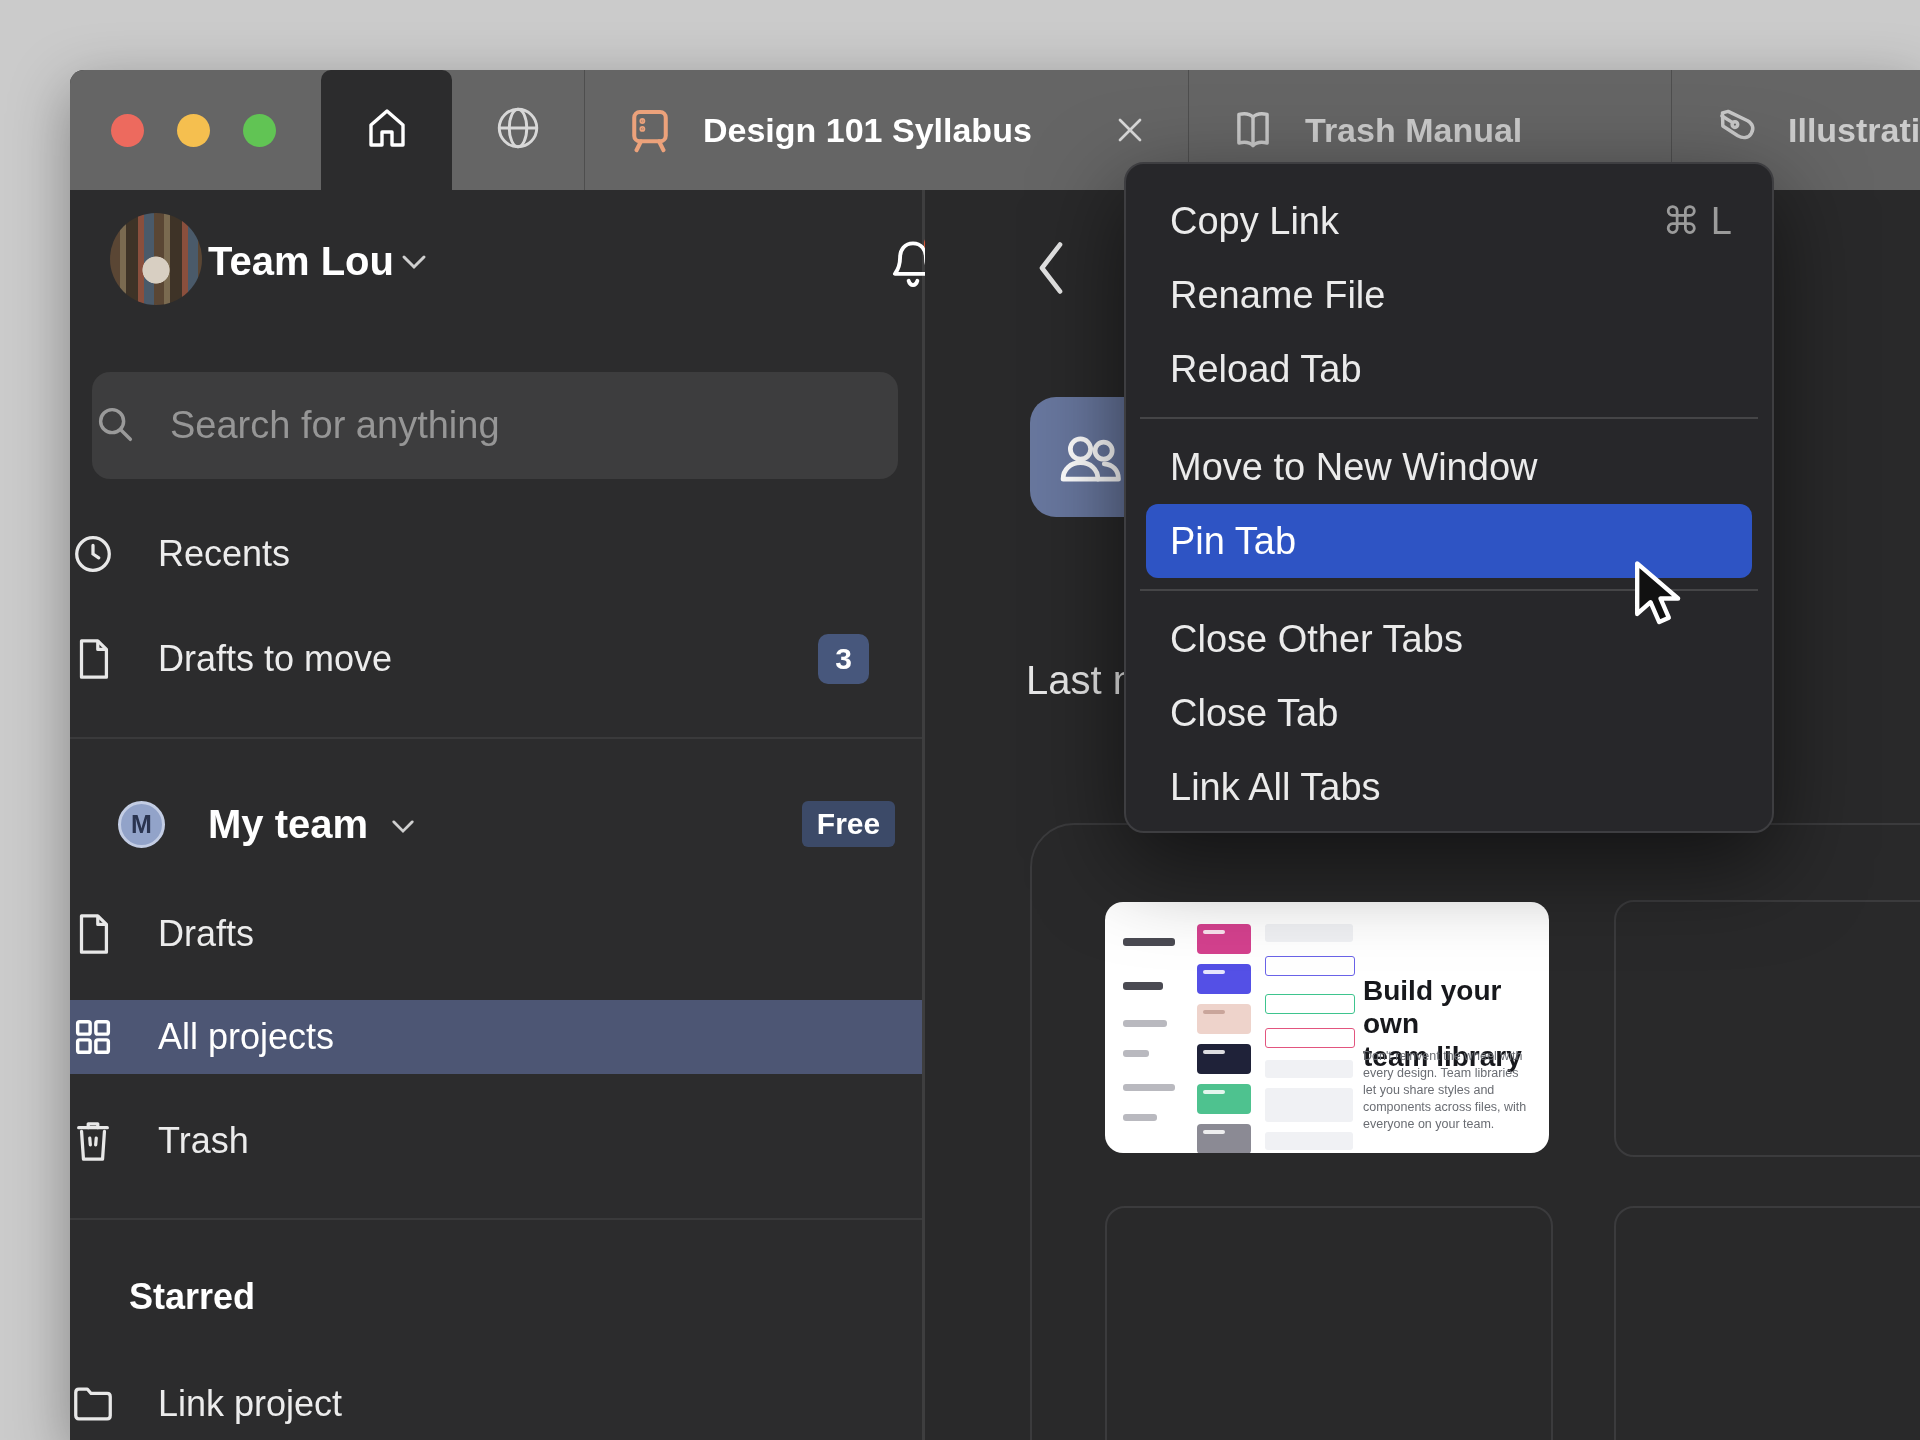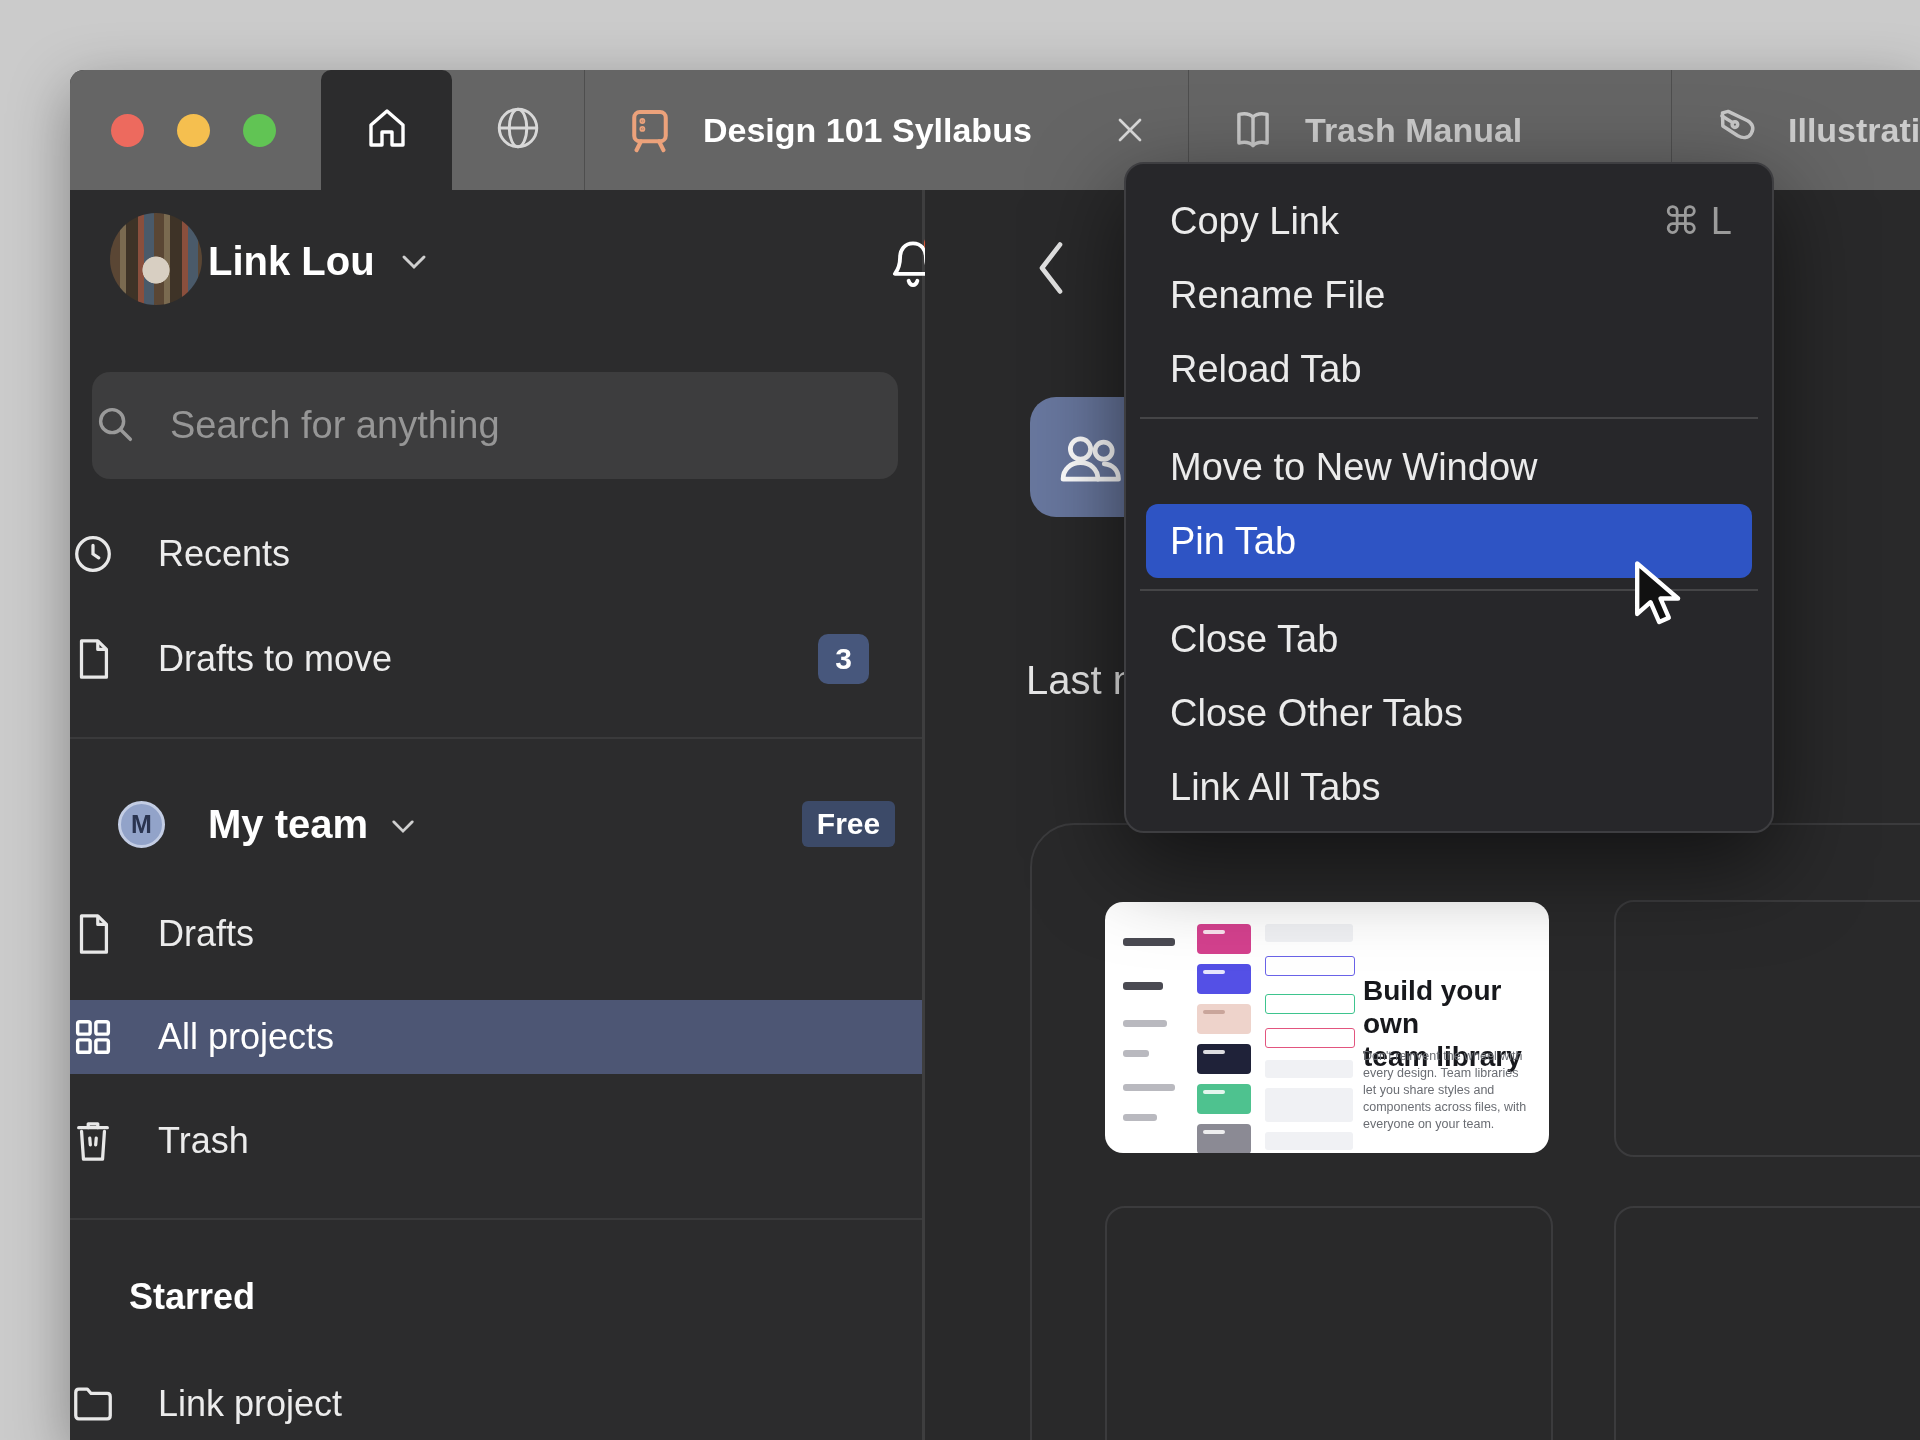--- a/index.html
+++ b/index.html
@@ -189,21 +189,21 @@
       <span class="tlabel">Illustrati</span>
     </div>
   </div>
 
   <div class="bodyrow">
 
     <div class="sidebar">
 
       <div class="userrow">
         <div class="avatar"></div>
-        <div class="username">Link Lou</div>
+        <div class="username">Team Lou</div>
         <span class="userchev">
           <svg width="28" height="18" viewBox="0 0 28 18" fill="none" stroke="#cfcfcf" stroke-width="3" stroke-linecap="round">
               <polyline points="4,4 14,14 24,4"></polyline>
             </svg>
         </span>
         <div class="bell">
           <svg width="62" height="62" viewBox="0 0 24 24" fill="none" stroke="#ffffff" stroke-width="1.5" stroke-linecap="round" stroke-linejoin="round">
             <path d="M12 4 C8.8 4 7 6.4 7 9.5 C7 13 6 14.5 5 15.8 H19 C18 14.5 17 13 17 9.5 C17 6.4 15.2 4 12 4 Z"></path>
             <path d="M10.3 18.5 C10.6 19.6 11.2 20.2 12 20.2 C12.8 20.2 13.4 19.6 13.7 18.5"></path>
           </svg>
@@ -392,24 +392,24 @@
   <div class="mitem">
     <span>Move to New Window</span>
   </div>
   <div class="mitem hl">
     <span>Pin Tab</span>
   </div>
   <div class="mdivider">
       <i></i>
     </div>
   <div class="mitem">
+    <span>Close Other Tabs</span>
+  </div>
+  <div class="mitem">
     <span>Close Tab</span>
-  </div>
-  <div class="mitem">
-    <span>Close Other Tabs</span>
   </div>
   <div class="mitem">
     <span>Link All Tabs</span>
   </div>
 </div>
 
 <div class="cursor">
   <svg width="62" height="72" viewBox="0 0 20 23">
     <path d="M2 1 L2 17.3 L6.3 13.5 L9.1 19.9 L12.2 18.5 L9.5 12.3 L15.2 12.3 Z" fill="#111111" stroke="#ffffff" stroke-width="1.4" stroke-linejoin="round"></path>
   </svg>

